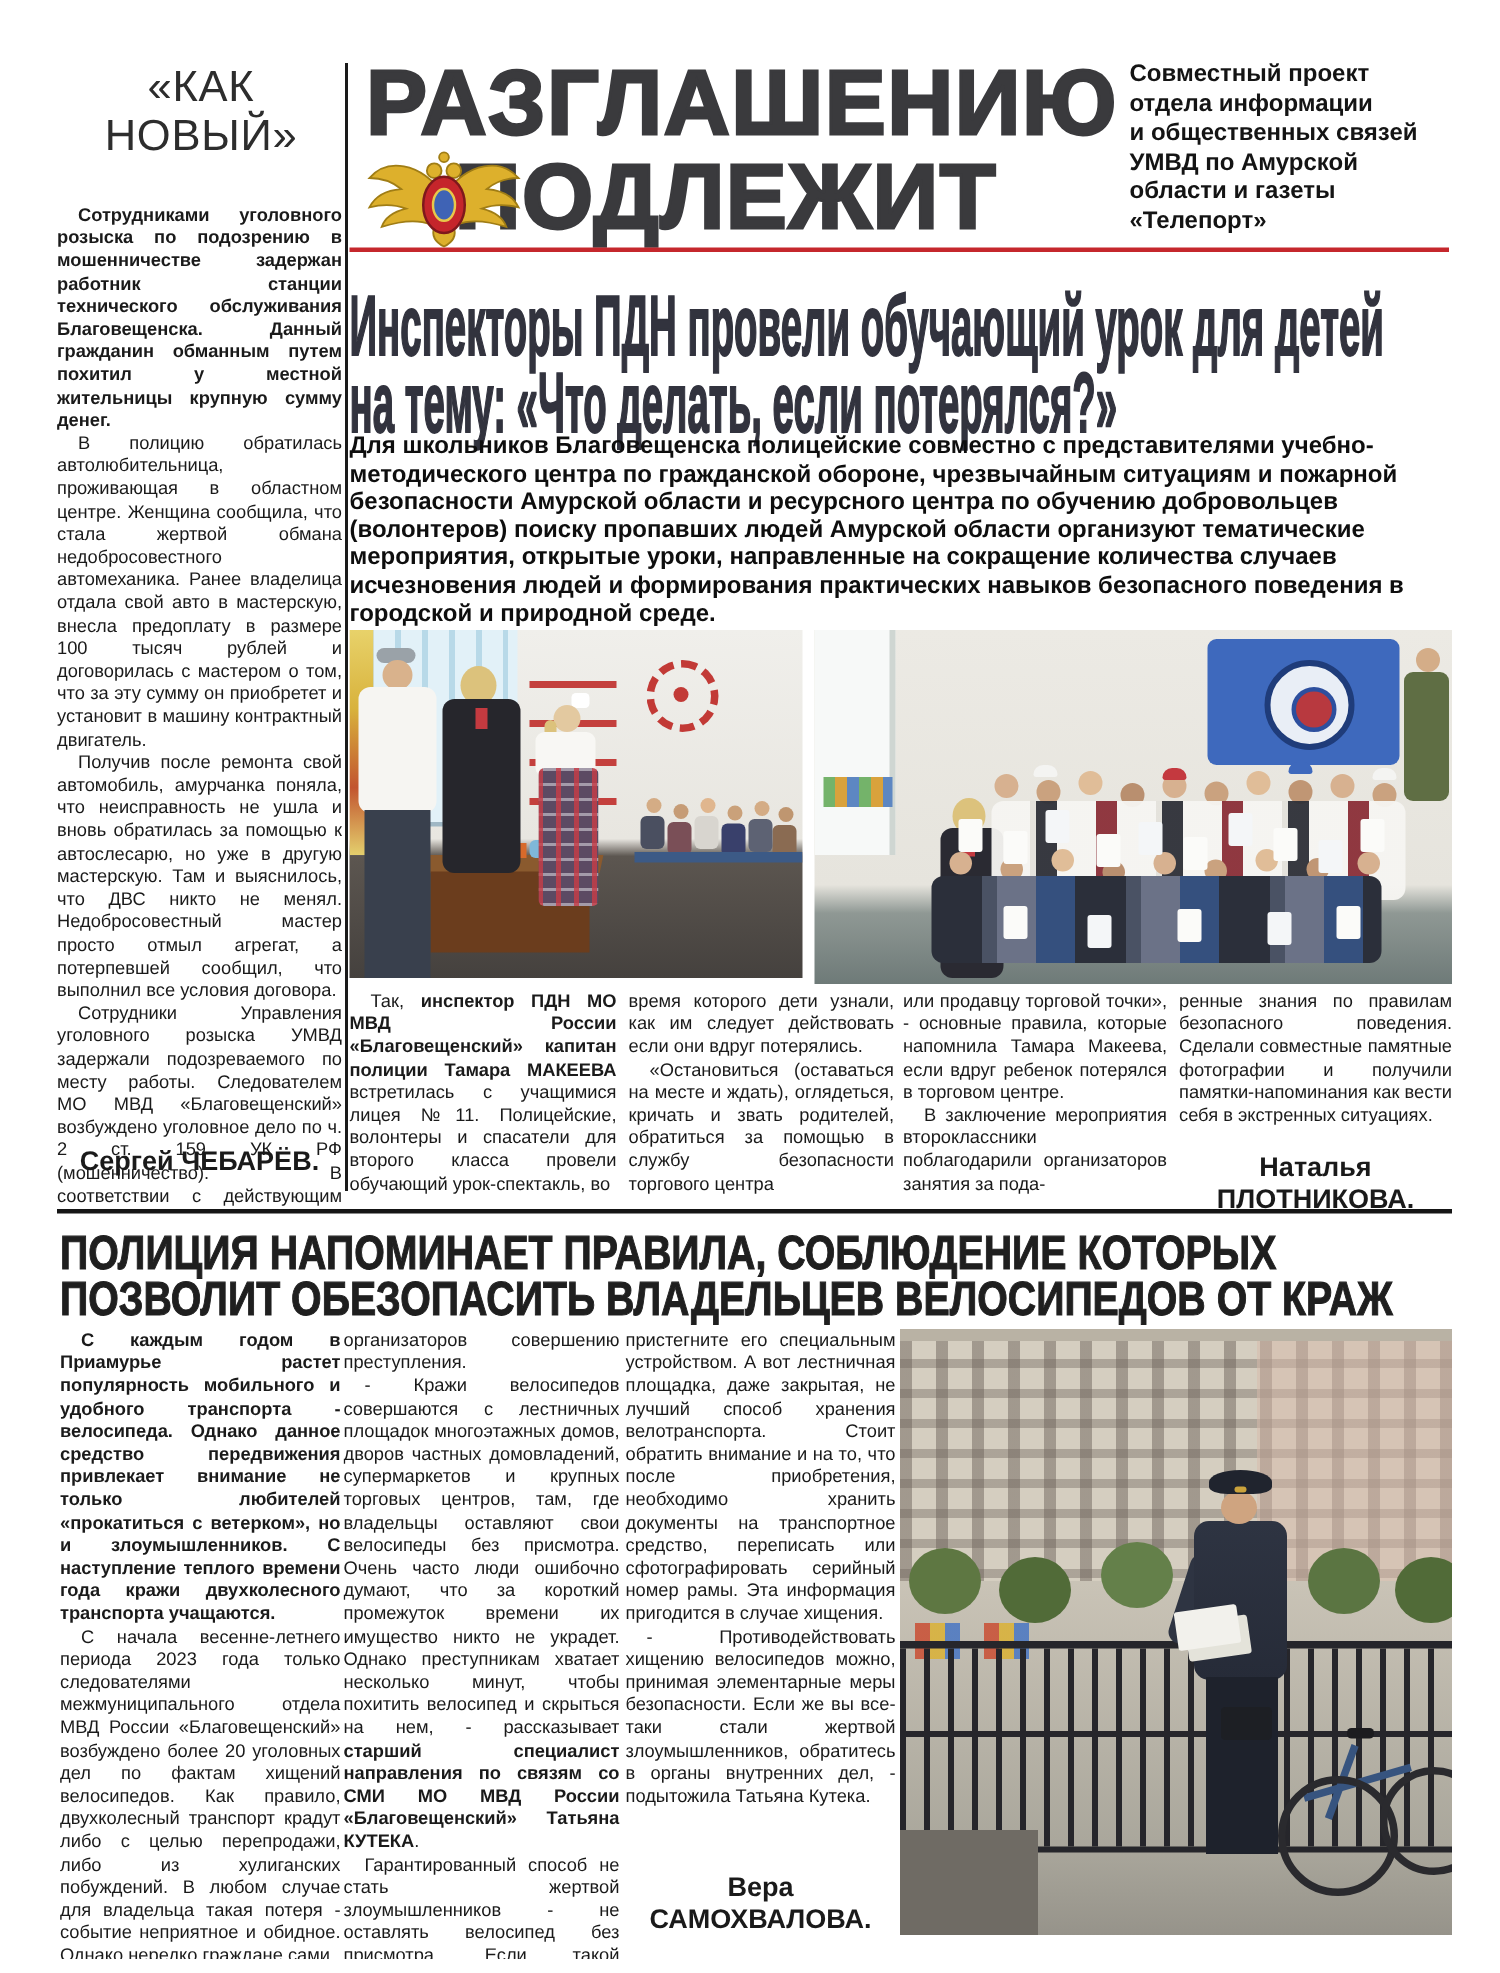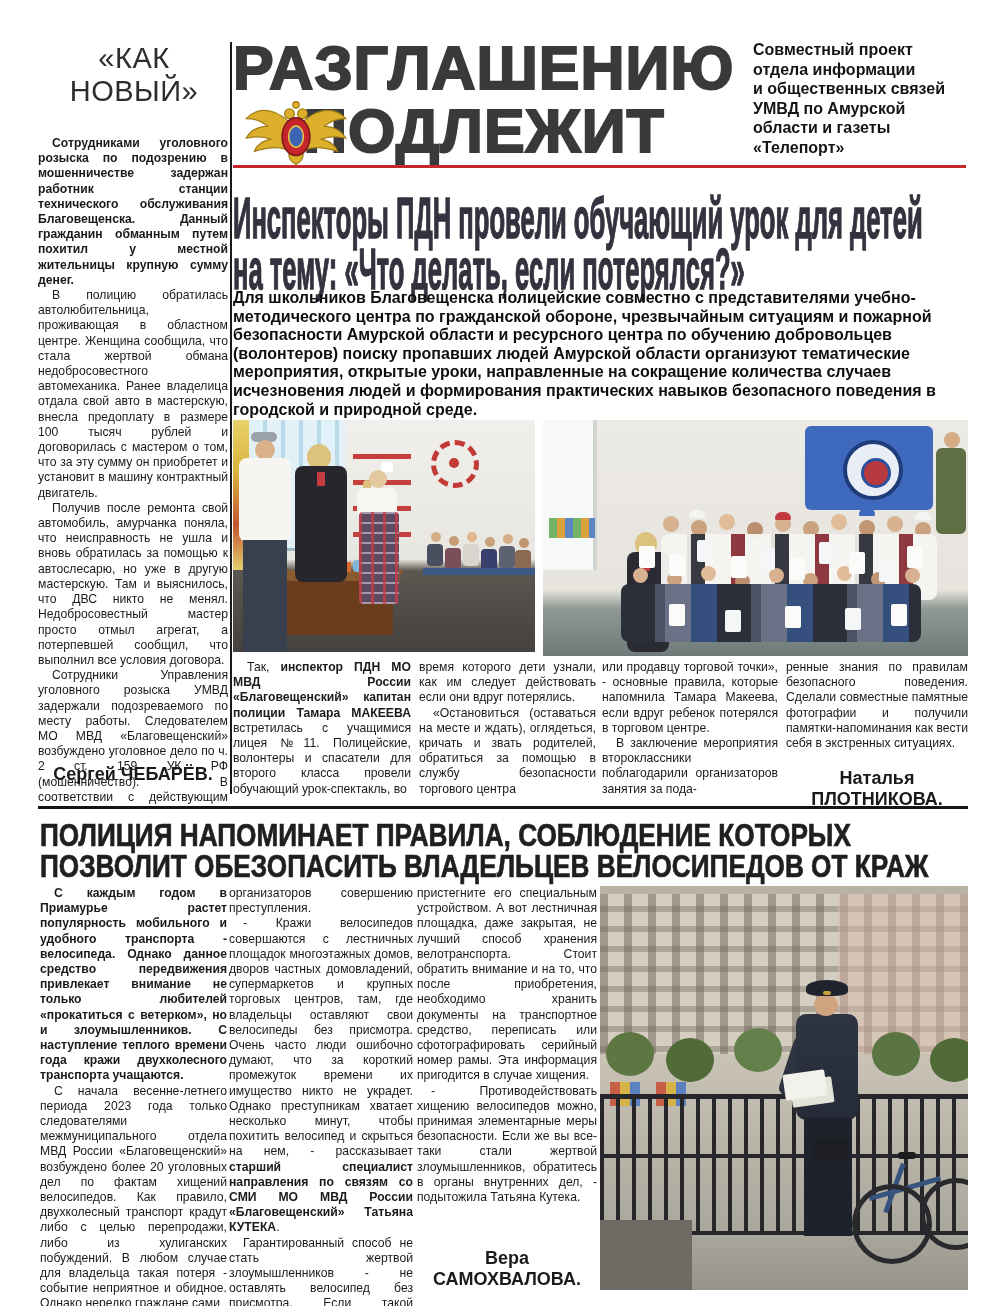--- a/index.html
+++ b/index.html
@@ -150,21 +150,21 @@
 <div class="abs col" style="left:38px;top:88px;width:190px;height:668px;margin-top:48px;">
   <p class="lead-bold noind" style="text-indent:14px;">Сотрудниками уголовного розыска по подозрению в мошенничестве задержан работник станции технического обслуживания Благовещенска. Данный гражданин обманным путем похитил у местной жительницы крупную сумму денег.</p>
   <p>В полицию обратилась автолюбительница, проживающая в областном центре. Женщина сообщила, что стала жертвой обмана недобросовестного автомеханика. Ранее владелица отдала свой авто в мастерскую, внесла предоплату в размере 100 тысяч рублей и договорилась с мастером о том, что за эту сумму он приобретет и установит в машину контрактный двигатель.</p>
   <p>Получив после ремонта свой автомобиль, амурчанка поняла, что неисправность не ушла и вновь обратилась за помощью к автослесарю, но уже в другую мастерскую. Там и выяснилось, что ДВС никто не менял. Недобросовестный мастер просто отмыл агрегат, а потерпевшей сообщил, что выполнил все условия договора.</p>
   <p>Сотрудники Управления уголовного розыска УМВД задержали подозреваемого по месту работы. Следователем МО МВД «Благовещенский» возбуждено уголовное дело по ч. 2 ст. 159 УК РФ (мошенничество). В соответствии с действующим законодательством, за совершение подобного преступления виновному лицу грозит максимальное наказание в виде лишения свободы на срок до пяти лет.</p>
 </div>
 <div class="abs byline" style="left:38px;top:764px;width:190px;">Сергей ЧЕБАРЁВ.</div>
 
 <div class="abs vrule" style="left:230px;top:42px;height:752px;"></div>
 
-<div class="abs masthead-line" style="left:233px;top:38px;text-align:right;">РАЗГЛАШЕНИЮ</div>
+<div class="abs masthead-line" style="left:244px;top:38px;text-align:right;">РАЗГЛАШЕНИЮ</div>
 <div class="abs masthead-line masthead-l2" style="left:233px;top:101px;">ПОДЛЕЖИТ</div>
 
 <div class="abs" style="left:243px;top:92px;width:106px;height:86px;z-index:3;">
   <svg width="106" height="86" viewBox="0 0 130 92">
     <g fill="#ddb02c" stroke="#a07d15" stroke-width="1.5">
       <path d="M65 40 C45 12 18 10 4 26 C16 26 24 30 30 35 C16 36 8 42 4 50 C16 47 26 48 34 51 C22 54 16 60 14 66 C30 61 44 60 54 64 L65 58 Z"></path>
       <path d="M65 40 C85 12 112 10 126 26 C114 26 106 30 100 35 C114 36 122 42 126 50 C114 47 104 48 96 51 C108 54 114 60 116 66 C100 61 86 60 76 64 L65 58 Z"></path>
       <path d="M65 82 C57 78 55 72 57 66 L73 66 C75 72 73 78 65 82 Z"></path>
       <circle cx="57" cy="20" r="6"></circle>
       <circle cx="73" cy="20" r="6"></circle>

